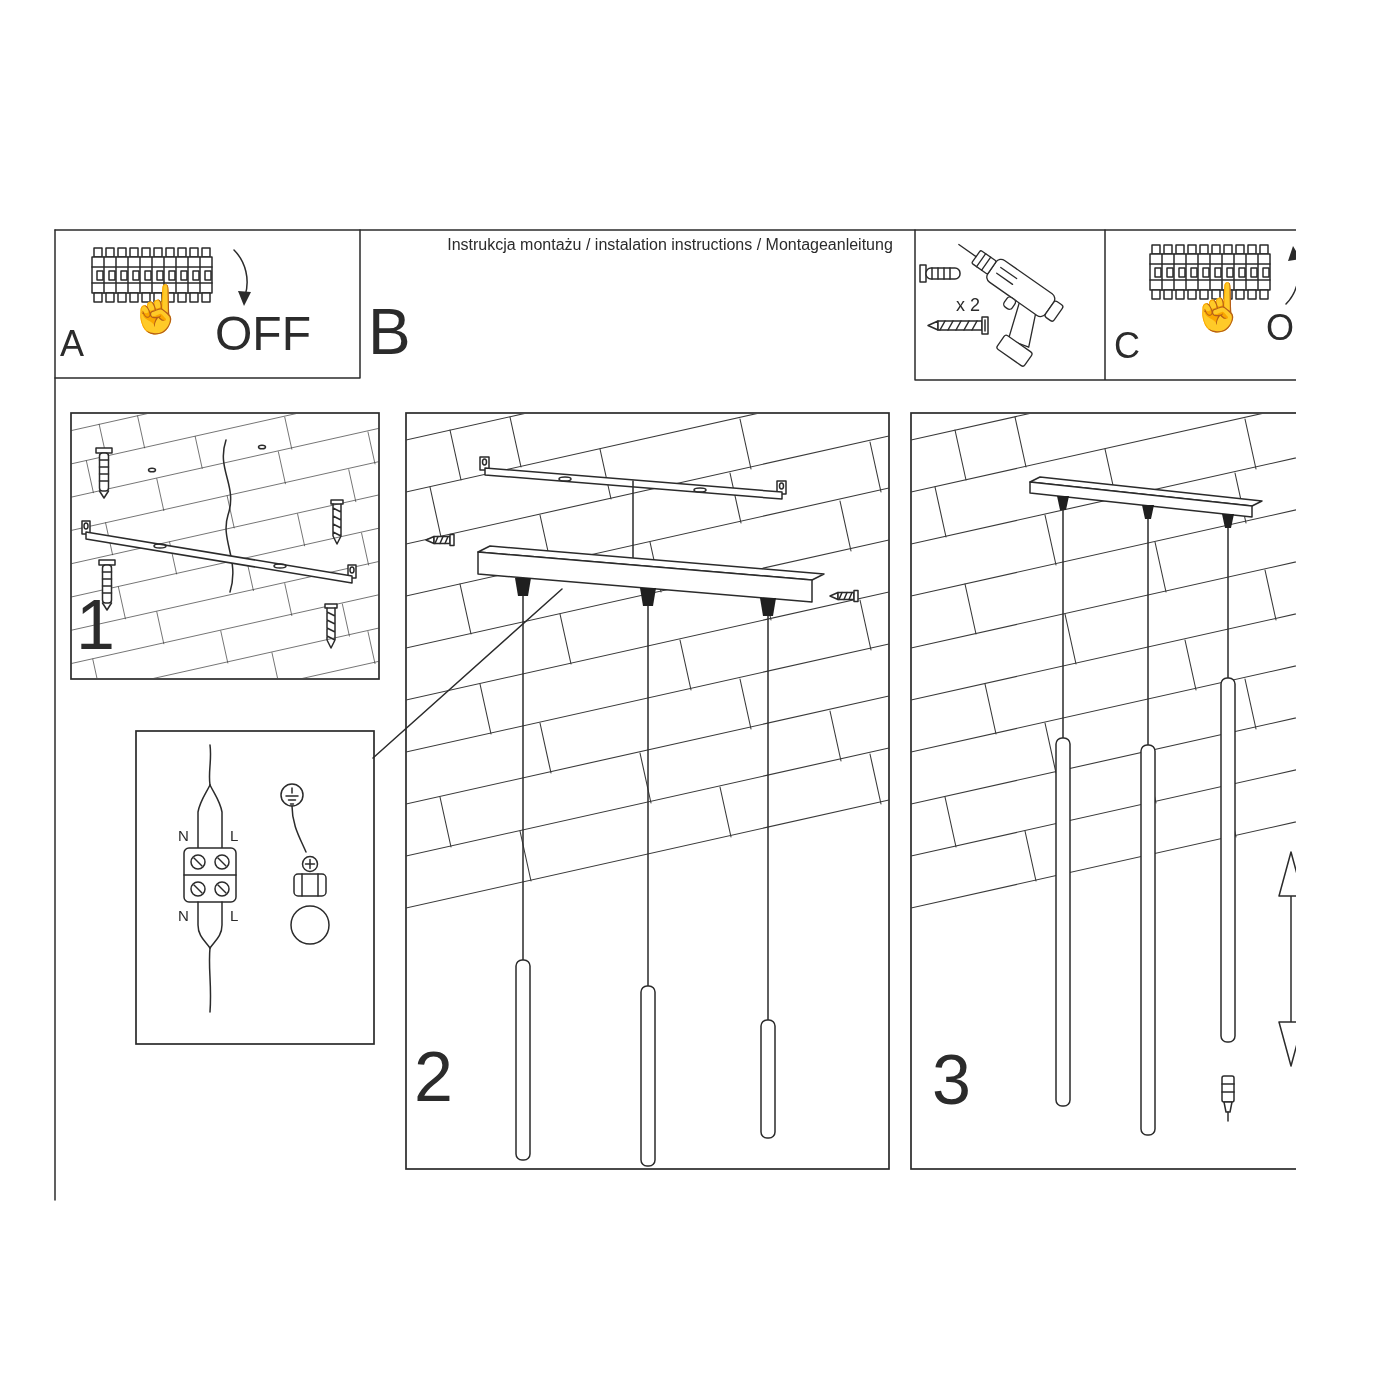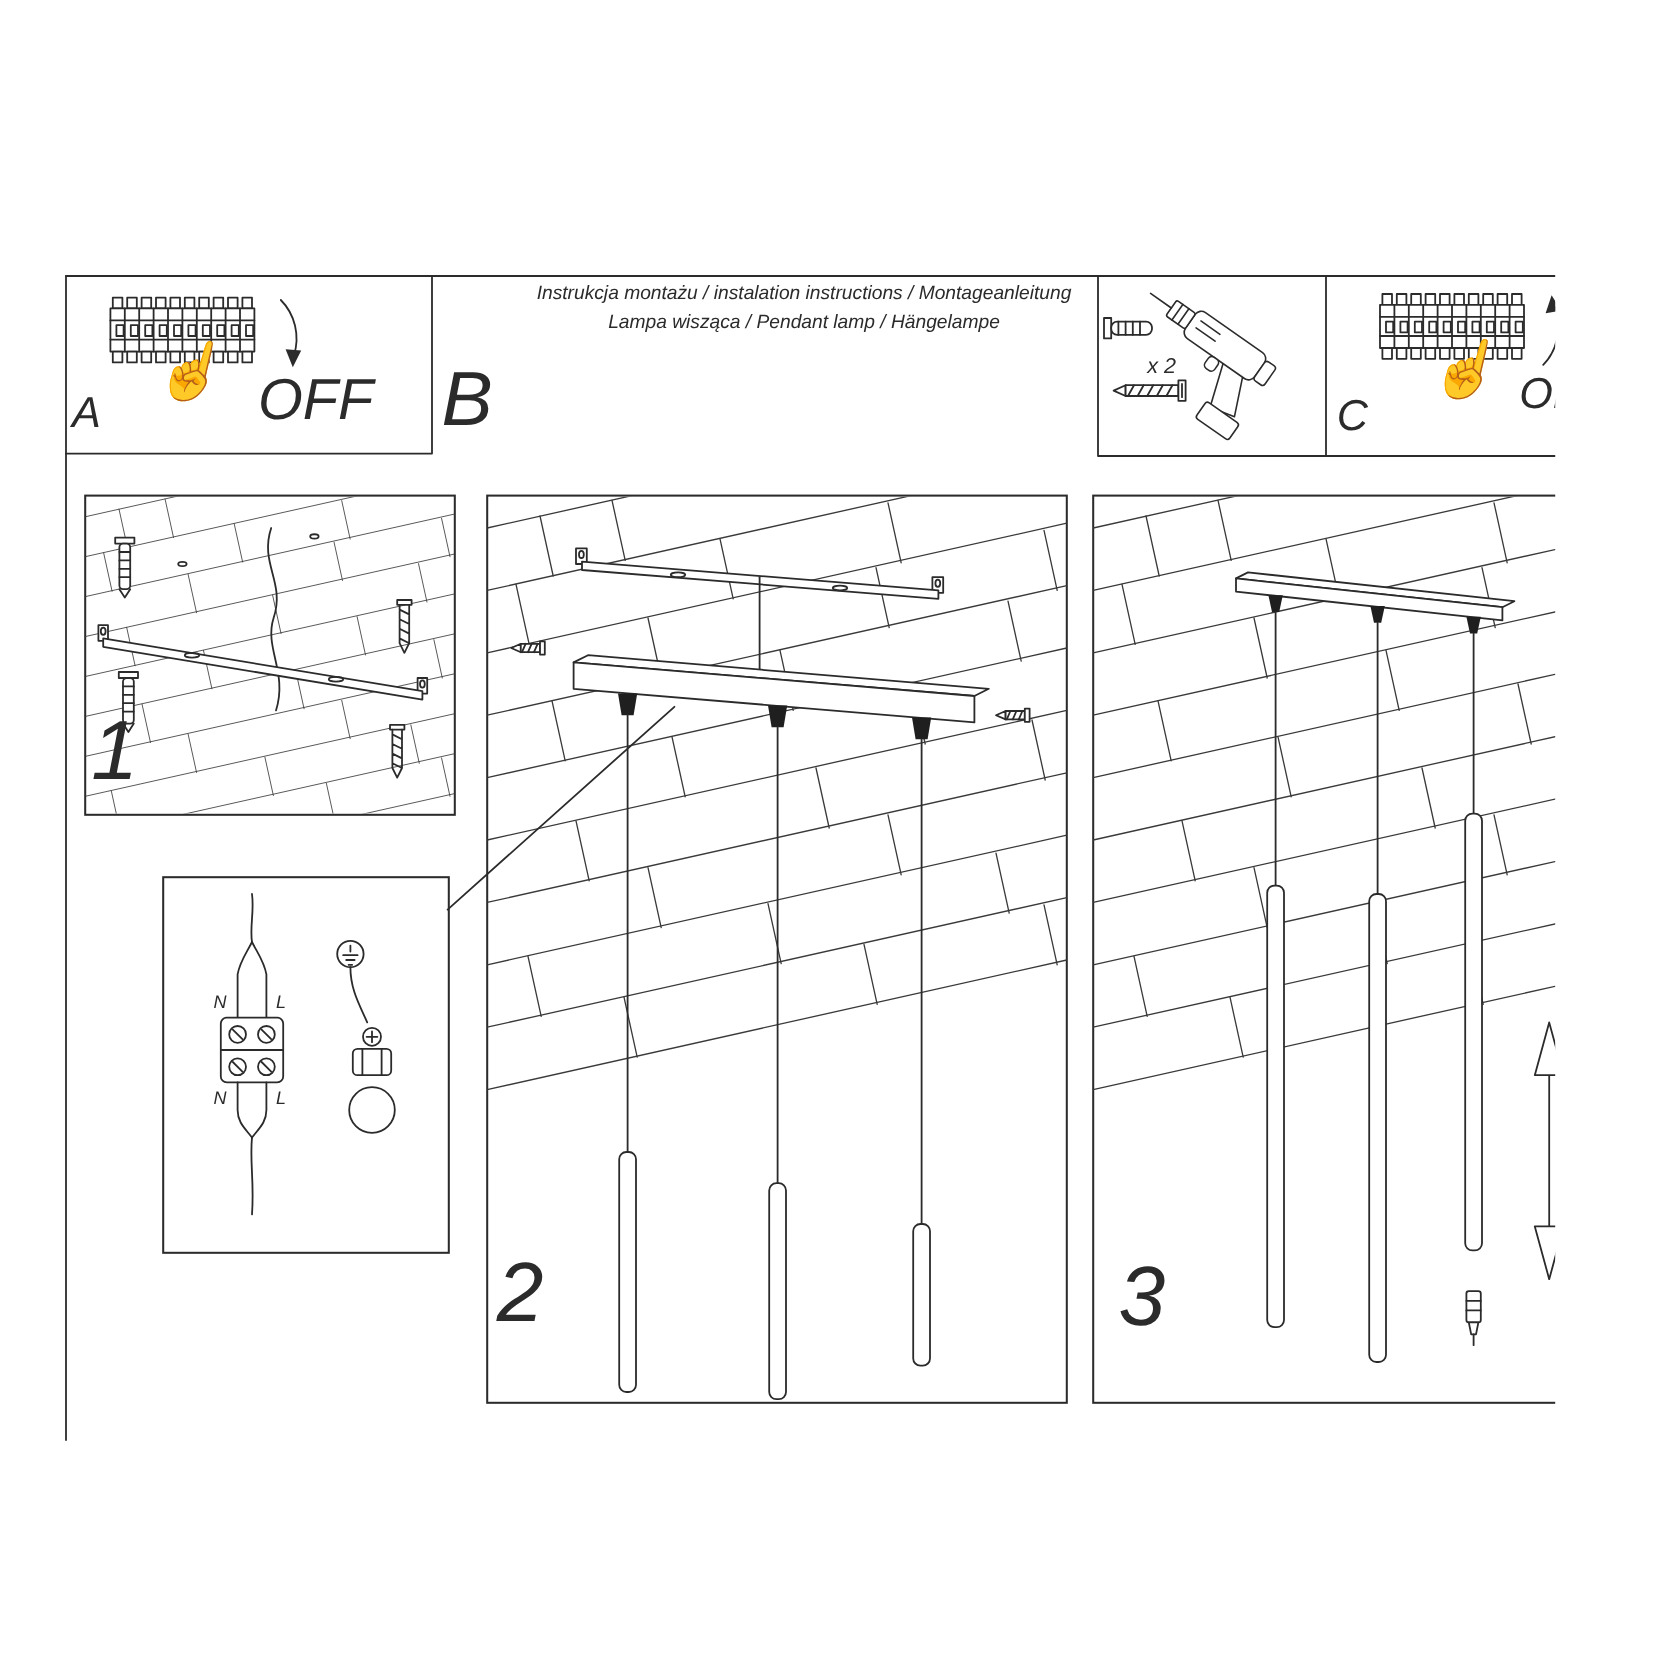--- a/index.html
+++ b/index.html
@@ -1,17 +1,17 @@
 <!DOCTYPE html>
 <html><head>
 <meta charset="utf-8">
 <style>
   html,body{margin:0;padding:0;background:#fff;}
   #sheet{position:relative;width:1296px;height:1400px;background:#fff;overflow:hidden;
-         font-family:"Liberation Sans", sans-serif;color:#2b2b2b;font-style:italic;}
+         font-family:"Liberation Sans", sans-serif;color:#2b2b2b;}
   #art{position:absolute;left:0;top:0;z-index:1;}
   .t{position:absolute;z-index:2;white-space:nowrap;line-height:1;color:#2b2b2b;}
   .k{fill:none;stroke:#2b2b2b;stroke-width:1.5;stroke-linecap:round;stroke-linejoin:round;}
   .kt{fill:none;stroke:#3a3a3a;stroke-width:1.1;stroke-linecap:round;}
   .kw{fill:#ffffff;stroke:#2b2b2b;stroke-width:1.5;stroke-linejoin:round;}
   .kb{fill:#1f1f1f;stroke:none;}
   .kf{fill:#2b2b2b;stroke:none;}
   .box{fill:none;stroke:#2b2b2b;stroke-width:1.7;}
 </style>
 </head>
@@ -251,21 +251,20 @@
     <path class="k" d="M1228 1112V1121"></path>
   </g>
   <g>
     <path class="k" d="M1291 896V1022"></path>
     <polygon class="kw" points="1291,852 1279,896 1303,896"></polygon>
     <polygon class="kw" points="1291,1066 1279,1022 1303,1022"></polygon>
   </g>
 </svg>
 
 <div class="t" style="left:420px;top:237px;width:500px;text-align:center;font-size:16px;">Instrukcja montażu / instalation instructions / Montageanleitung</div>
-<div class="t" style="left:420px;top:261px;width:500px;text-align:center;font-size:16px;">Lampa wisząca / Pendant lamp / Hängelampe</div>
 
 <div class="t" style="left:60px;top:326px;font-size:36px;">A</div>
 <div class="t" style="left:128px;top:286px;font-size:46px;">☝</div>
 <div class="t" style="left:215px;top:310px;font-size:48px;">OFF</div>
 
 <div class="t" style="left:368px;top:300px;font-size:64px;">B</div>
 
 <div class="t" style="left:956px;top:296px;font-size:18px;">x 2</div>
 
 <div class="t" style="left:1114px;top:328px;font-size:36px;">C</div>

